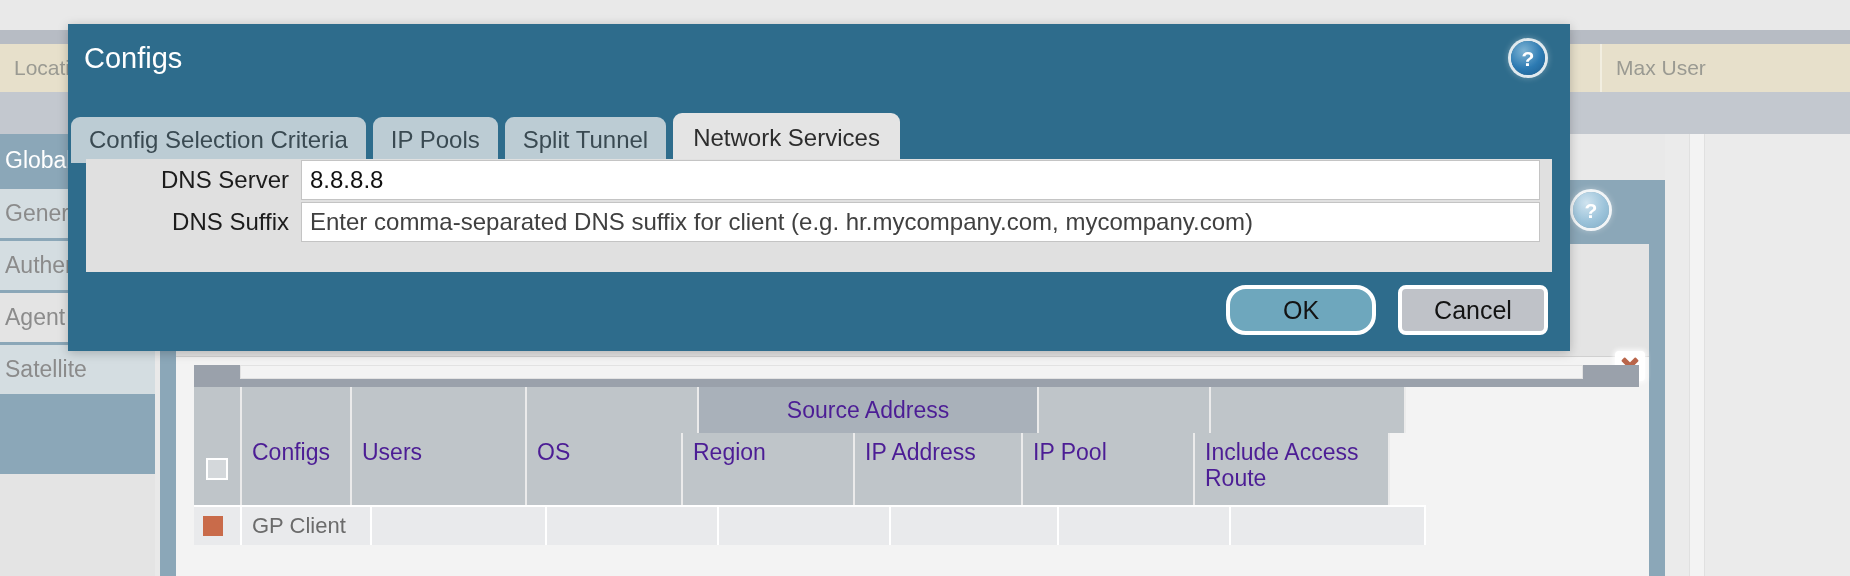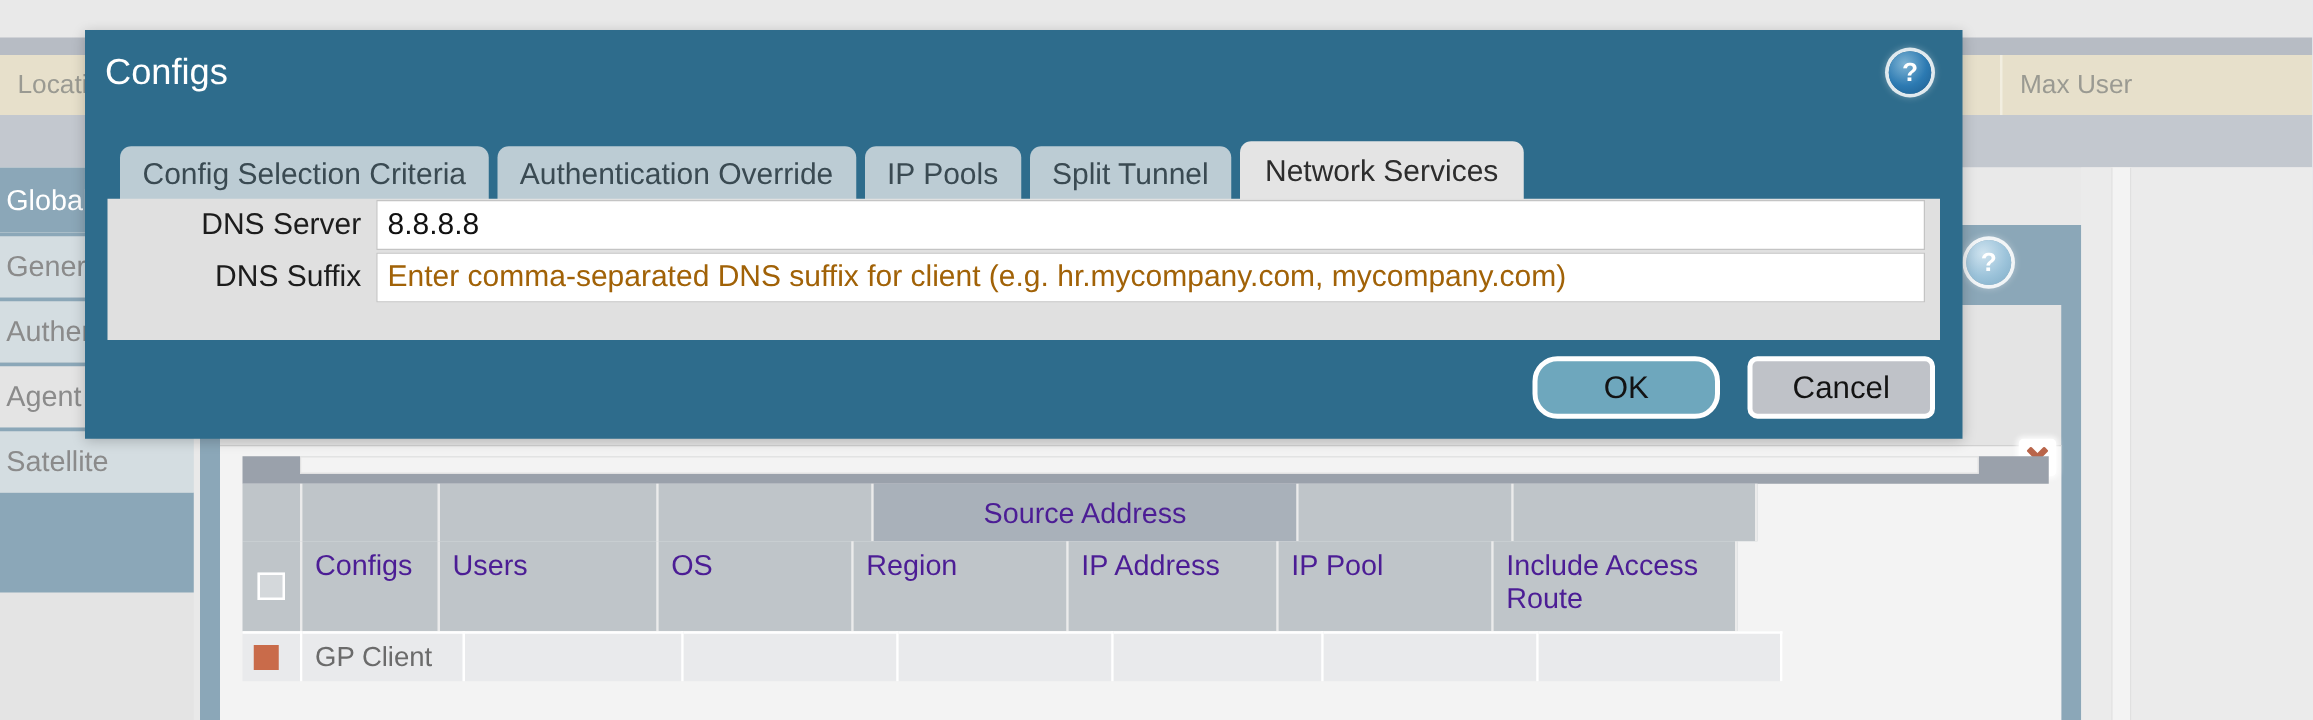--- a/index.html
+++ b/index.html
@@ -264,21 +264,21 @@
     left: 50%; top: 50%;
     width: 20px; height: 5px;
     background: #b9654a;
     border-radius: 1px;
   }
   .closeicon:before { transform: translate(-50%,-50%) rotate(45deg); }
   .closeicon:after  { transform: translate(-50%,-50%) rotate(-45deg); }
 
   .tabstrip {
     position: absolute;
-    left: 28px; top: 89px;
+    left: 3px; top: 89px;
     display: flex;
     align-items: flex-end;
     gap: 7px;
   }
   .tab {
     height: 46px;
     background: #bcccd4;
     border-radius: 9px 9px 0 0;
     display: flex; align-items: center;
     padding: 0 18px;
@@ -322,21 +322,21 @@
     border: 1px solid #c4c4c4;
     box-sizing: border-box;
     display: flex;
     align-items: center;
     padding: 0 8px;
     font-size: 24px;
     color: #111111;
     overflow: hidden;
     white-space: nowrap;
   }
-  .formrow .fld.placeholder { color: #a16207; }
+  .formrow .fld.placeholder { color: #404040; }
 
   .btnbar {
     position: absolute;
     right: 22px; bottom: 16px;
     display: flex;
     gap: 22px;
   }
   .btn {
     min-width: 150px;
     height: 50px;
@@ -484,23 +484,20 @@
 
     <div class="modal-help">
       <span class="helpicon">?</span>
     </div>
 
     <div class="tabstrip">
       <div class="tab">
         <span>Config Selection Criteria</span>
       </div>
       <div class="tab">
-        <span>Authentication Override</span>
-      </div>
-      <div class="tab">
         <span>IP Pools</span>
       </div>
       <div class="tab">
         <span>Split Tunnel</span>
       </div>
       <div class="tab active">
         <span>Network Services</span>
       </div>
     </div>
 

